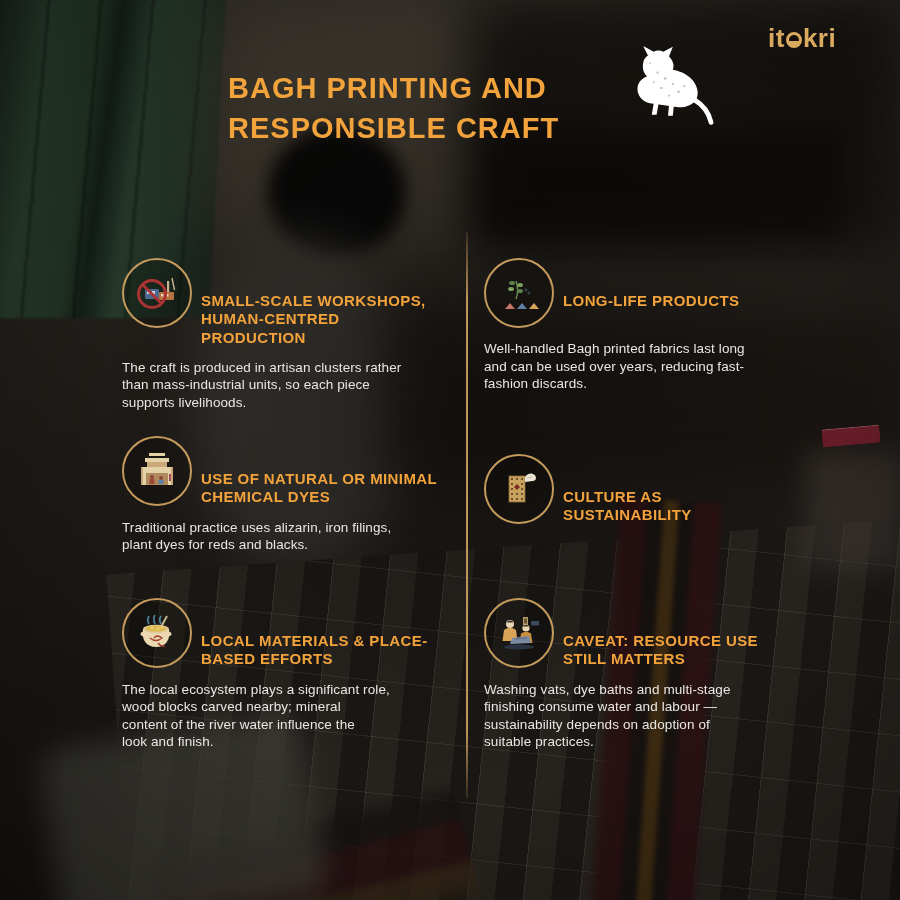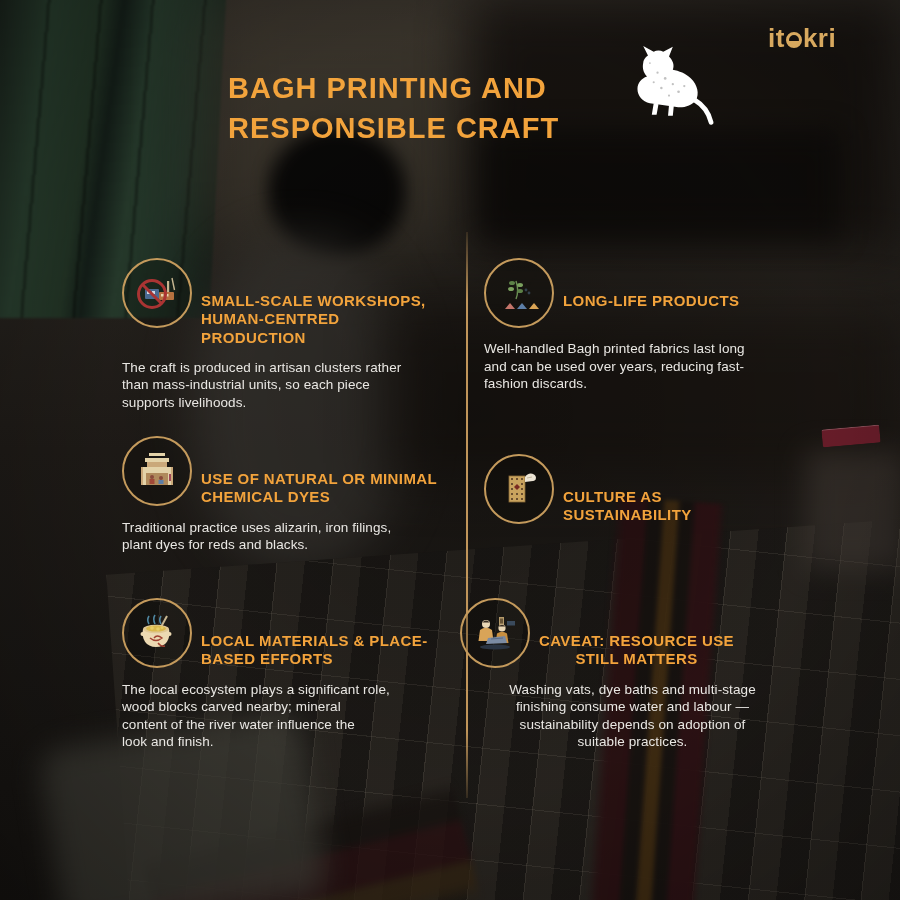--- a/index.html
+++ b/index.html
@@ -65,21 +65,21 @@
   .divider{
     position:absolute;left:466px;top:232px;width:2px;height:566px;
     background:linear-gradient(180deg,rgba(192,149,90,0.15),#C0955A 12%,#C0955A 88%,rgba(192,149,90,0.15));
   }
   .section{position:absolute;}
   #s1{left:122px;top:258px;width:335px;}
   #s2{left:484px;top:258px;width:345px;}
   #s3{left:122px;top:436px;width:335px;}
   #s4{left:484px;top:454px;width:345px;}
   #s5{left:122px;top:598px;width:335px;}
-  #s6{left:460px;top:598px;width:345px;text-align:center;}
+  #s6{left:484px;top:598px;width:345px;}
   .sec-top{display:flex;align-items:flex-start;gap:9px;}
   .icon-circle{
     width:70px;height:70px;flex:none;border:2px solid #C49A5C;border-radius:50%;
     background:rgba(8,6,4,0.25);display:flex;align-items:center;justify-content:center;
     box-sizing:border-box;
   }
   .heading{
     color:#F2A33C;font-weight:bold;font-size:15px;line-height:1.22;
     letter-spacing:.4px;padding-top:6px;white-space:pre-line;margin-top:28px;
   }

